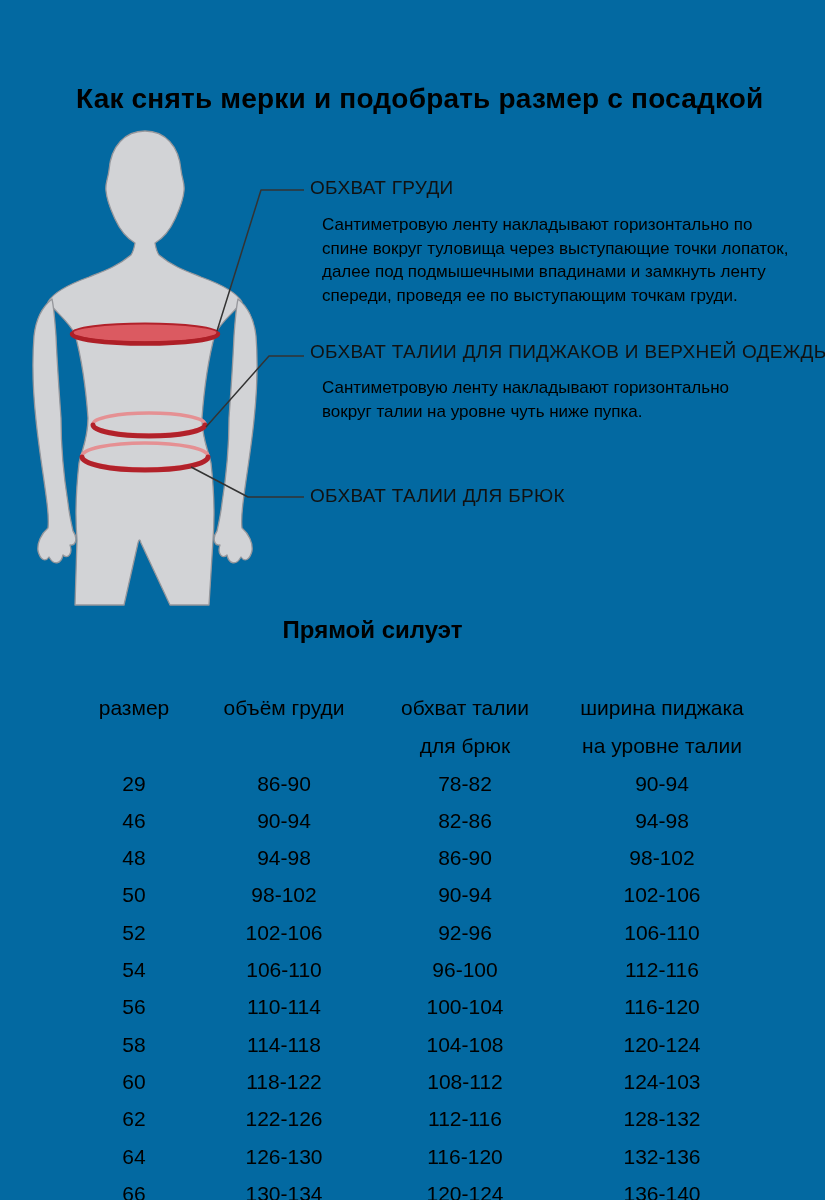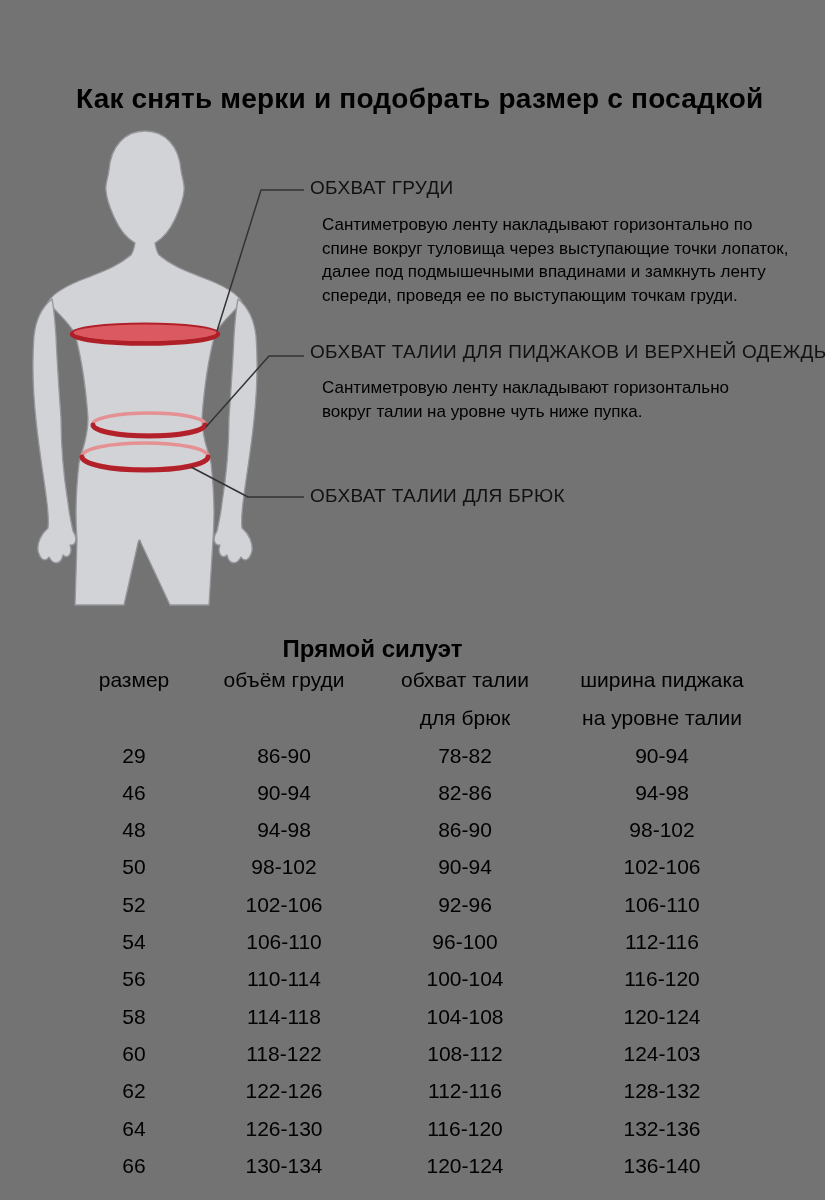--- a/index.html
+++ b/index.html
@@ -1,19 +1,19 @@
 <!DOCTYPE html>
 <html lang="ru"><head>
 <meta charset="utf-8">
 <style>
   html,body{margin:0;padding:0;background:#ffffff;}
   .page{
     position:relative;
     width:825px;height:1200px;
-    background:#737373;
+    background:#0369a1;
     font-family:"Liberation Sans","DejaVu Sans",sans-serif;
     color:#000;
     overflow:hidden;
   }
   .title{
     position:absolute;left:76px;top:82px;width:720px;
     font-size:28px;font-weight:bold;line-height:34px;
     letter-spacing:0.2px;white-space:nowrap;margin:0;
   }
   .figure-svg{position:absolute;left:0;top:0;}
@@ -28,33 +28,33 @@
     white-space:pre-line;
     margin-left:12px;
   }
   .c1{top:176px;}
   .c1 .desc{margin-top:13px;}
   .c2{top:340px;}
   .c2 .desc{margin-top:12px;}
   .c3{top:484px;}
   .c3 .desc{margin-top:8px;}
   .table-title{
-    position:absolute;left:0;right:80px;top:634px;
+    position:absolute;left:0;right:80px;top:615px;
     text-align:center;font-size:24px;font-weight:bold;line-height:30px;margin:0;
   }
   .size-table{
     position:absolute;left:80px;top:662px;width:694px;
     display:grid;
     grid-template-columns:108px 192px 170px 224px;
     grid-auto-rows:37.3px;
   }
   .size-table .h1{height:36px;line-height:36px;}
   .size-table .h2{height:37px;line-height:37px;}
   .size-table .cell,.size-table .h1,.size-table .h2{
-    text-align:center;font-size:21px;color:#000;white-space:nowrap;
+    text-align:center;font-size:21px;color:#000;white-space:nowrap;margin-top:28px;
   }
   .size-table .cell{line-height:37.3px;}
 </style>
 </head>
 <body>
 
 <div class="page">
 
   <h1 class="title">Как снять мерки и подобрать размер с посадкой</h1>
 

